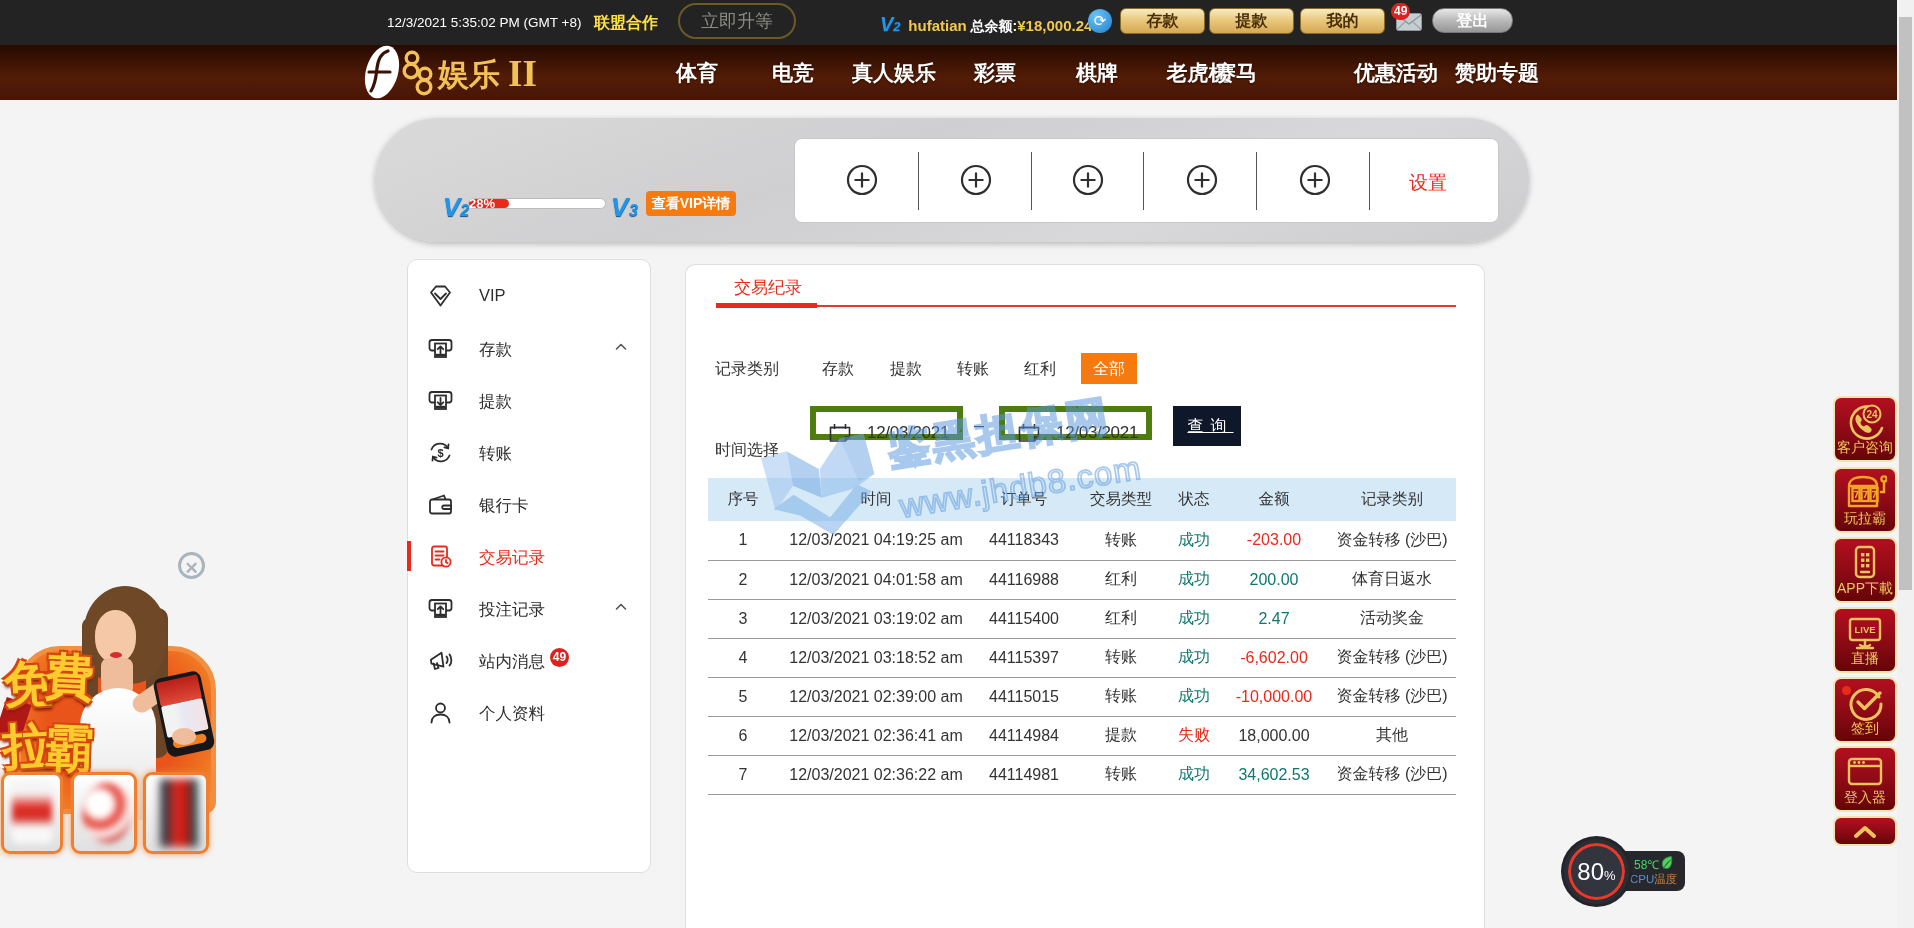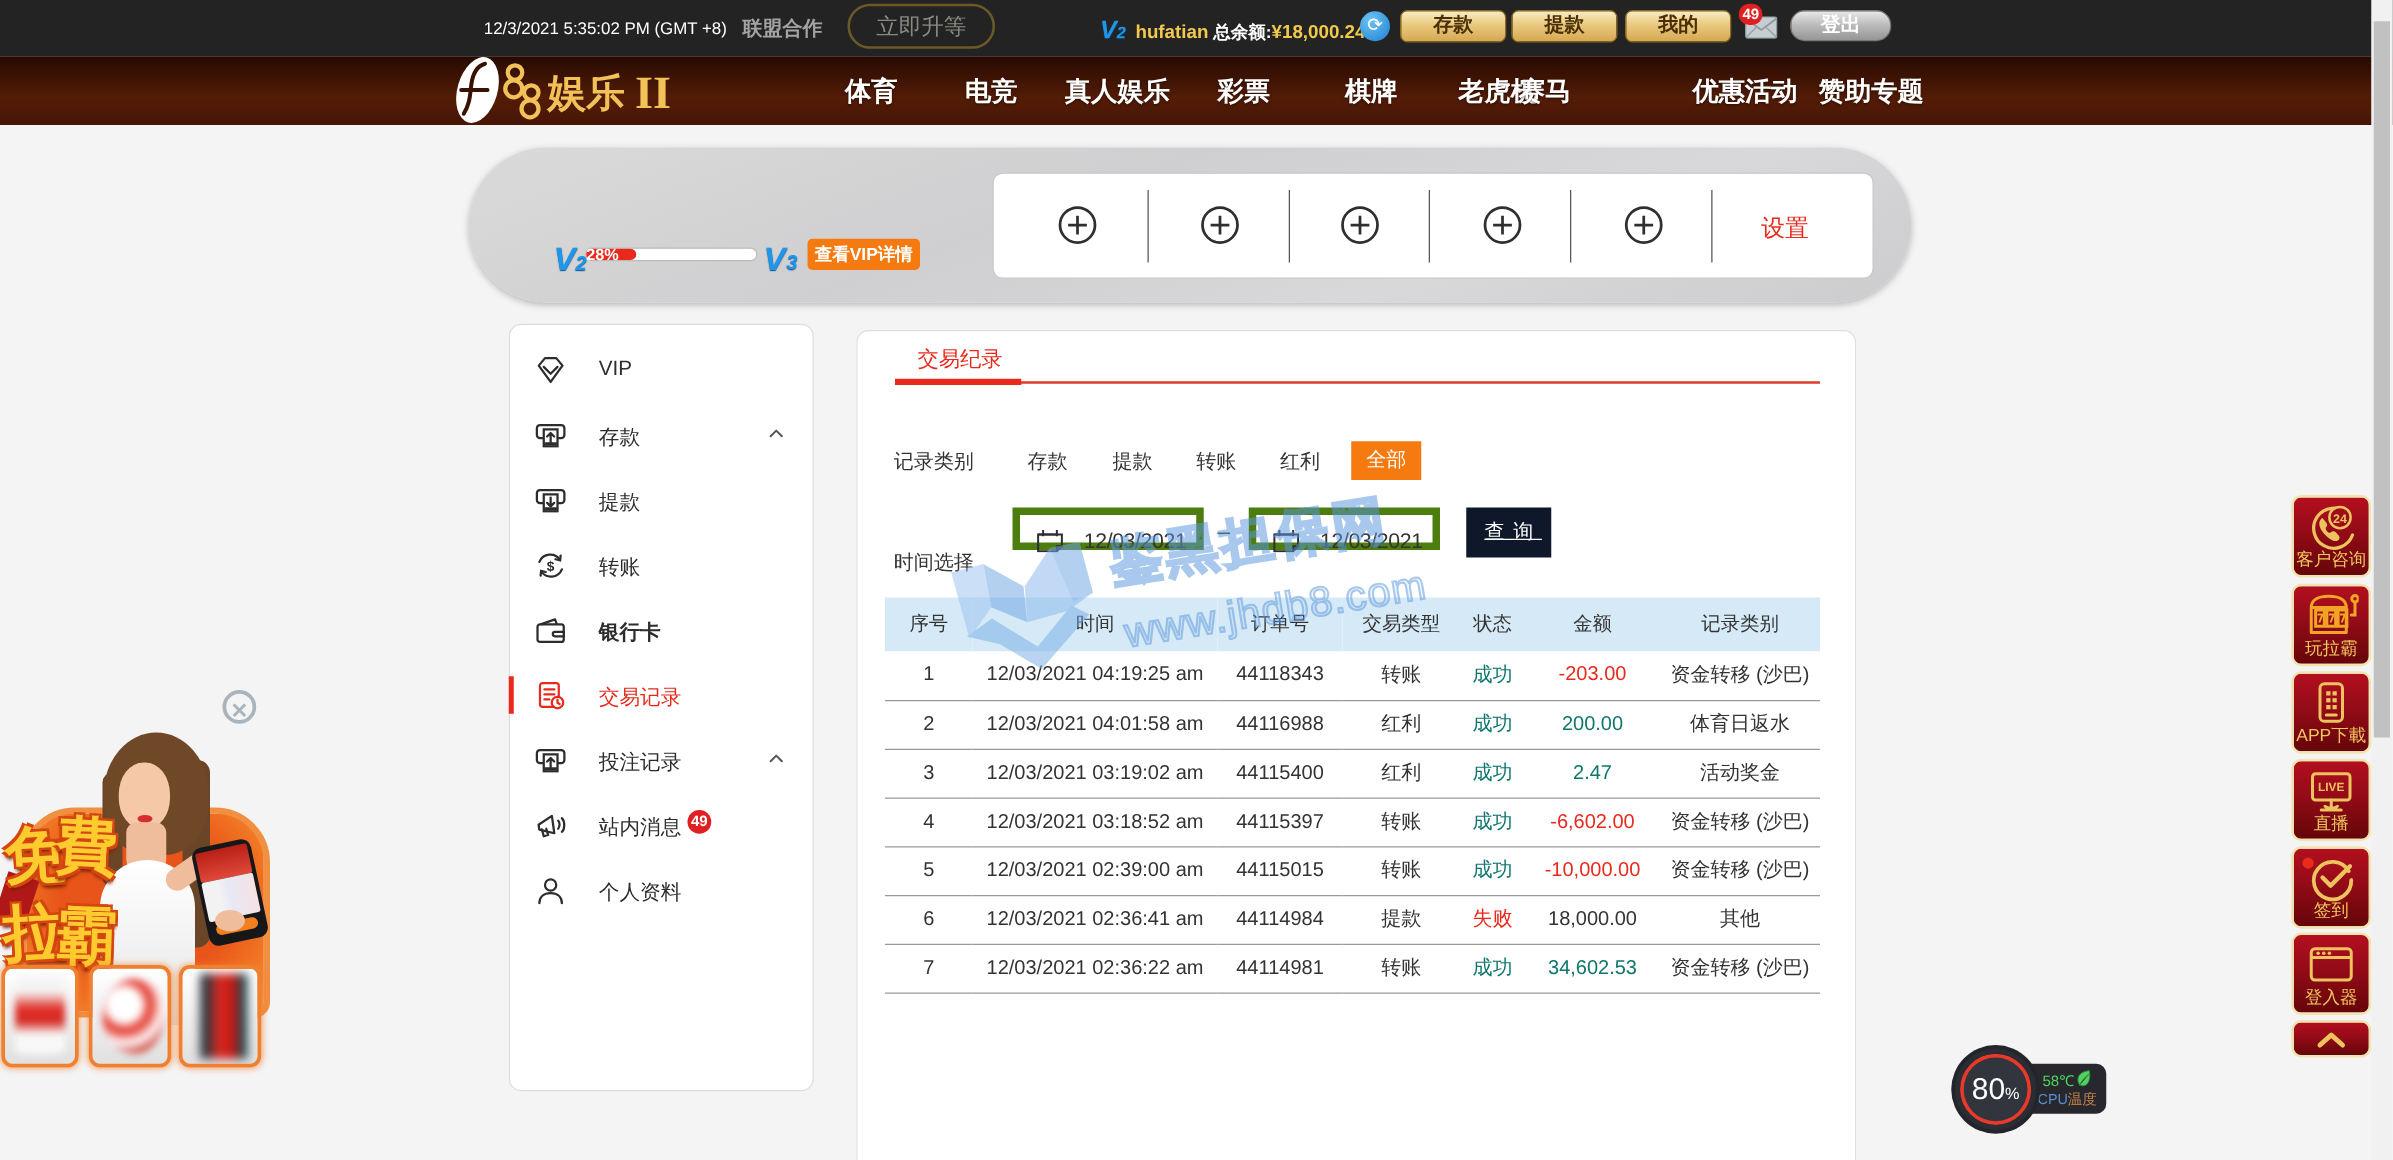--- a/index.html
+++ b/index.html
@@ -2,21 +2,21 @@
 <html><head>
 <meta charset="utf-8">
 <style>
 * { margin:0; padding:0; box-sizing:border-box; }
 html,body { width:1914px; height:928px; overflow:hidden; }
 body { font-family:"Liberation Sans", sans-serif; background:#f4f4f5; position:relative; }
 
 
 #topbar { position:absolute; left:0; top:0; width:1914px; height:45px; background:#232323; }
 #topbar .dt { position:absolute; left:387px; top:15px; color:#fff; font-size:13.5px; }
-#topbar .lm { position:absolute; left:594px; top:13px; color:#a3a3a3; font-size:16px; font-weight:bold; }
+#topbar .lm { position:absolute; left:594px; top:13px; color:#fde047; font-size:16px; font-weight:bold; }
 #upgrade { position:absolute; left:678px; top:3px; width:118px; height:36px; border:2px solid #6b5a28; border-radius:18px; color:#8a8a82; font-size:18px; text-align:center; line-height:33px; }
 .vlogo { font-style:italic; font-weight:bold; color:#2196e8; text-shadow:0 1px 1px #0b4f8a; }
 #topbar .user { position:absolute; left:880px; top:13px; font-size:14px; color:#fff; white-space:nowrap; }
 #topbar .user .name { color:#f2c94c; font-weight:bold; font-size:15px; }
 #topbar .bal-lb { color:#fff; font-weight:bold; }
 #topbar .bal { color:#f2c94c; font-weight:bold; font-size:15px; }
 #refresh { position:absolute; left:1088px; top:9px; width:24px; height:24px; border-radius:50%; background:radial-gradient(circle at 35% 30%, #6cc4f5, #1d7fd0); color:#fff; font-size:15px; text-align:center; line-height:24px; }
 .goldbtn { position:absolute; top:8px; height:26px; width:85px; border-radius:6px; background:linear-gradient(#f8ecc4,#e9c97e 45%,#d5a853); border:1px solid #8a6a20; color:#4a2f05; font-size:16px; font-weight:bold; text-align:center; line-height:24px; }
 #logout { position:absolute; left:1432px; top:8px; width:81px; height:25px; border-radius:12px; background:linear-gradient(#e8e8e8,#b9b9b9 50%,#969696); border:1px solid #777; color:#fff; font-size:16px; font-weight:bold; text-align:center; line-height:23px; }
 
@@ -247,21 +247,21 @@
         <g fill="none" stroke="#2d2d2d" stroke-width="1.8" stroke-linecap="round">
           <path d="M22.5 16.5 a9.3 9.3 0 0 1 -16.5 1.5"></path>
           <path d="M4.5 10.5 a9.3 9.3 0 0 1 16.5 -1.5"></path>
           <path d="M21.5 5.5 l-0.4 3.8 -3.7 -0.9"></path>
           <path d="M5.5 21.5 l0.4-3.8 3.7 0.9"></path>
         </g>
         <text x="13.5" y="17.5" font-size="11" font-weight="bold" fill="#2d2d2d" text-anchor="middle" font-family="Liberation Sans">$</text>
       </svg>
     <span class="tx">转账</span>
   </div>
-  <div class="sitem" style="top:218px;font-weight:bold;">
+  <div class="sitem" style="top:218px;">
     <svg class="ic" viewBox="0 0 27 27">
         <g fill="none" stroke="#2d2d2d" stroke-width="1.8" stroke-linejoin="round">
           <path d="M5.5 8.5 L17 4.5 l1.5 4"></path>
           <rect x="3" y="8.5" width="21" height="14" rx="2"></rect>
           <path d="M17 14.5 h7 v3.5 h-7 a1.7 1.7 0 0 1 0 -3.5 Z" fill="#fff"></path>
         </g>
       </svg>
     <span class="tx">银行卡</span>
   </div>
   <div class="sitem active" style="top:270px;">

